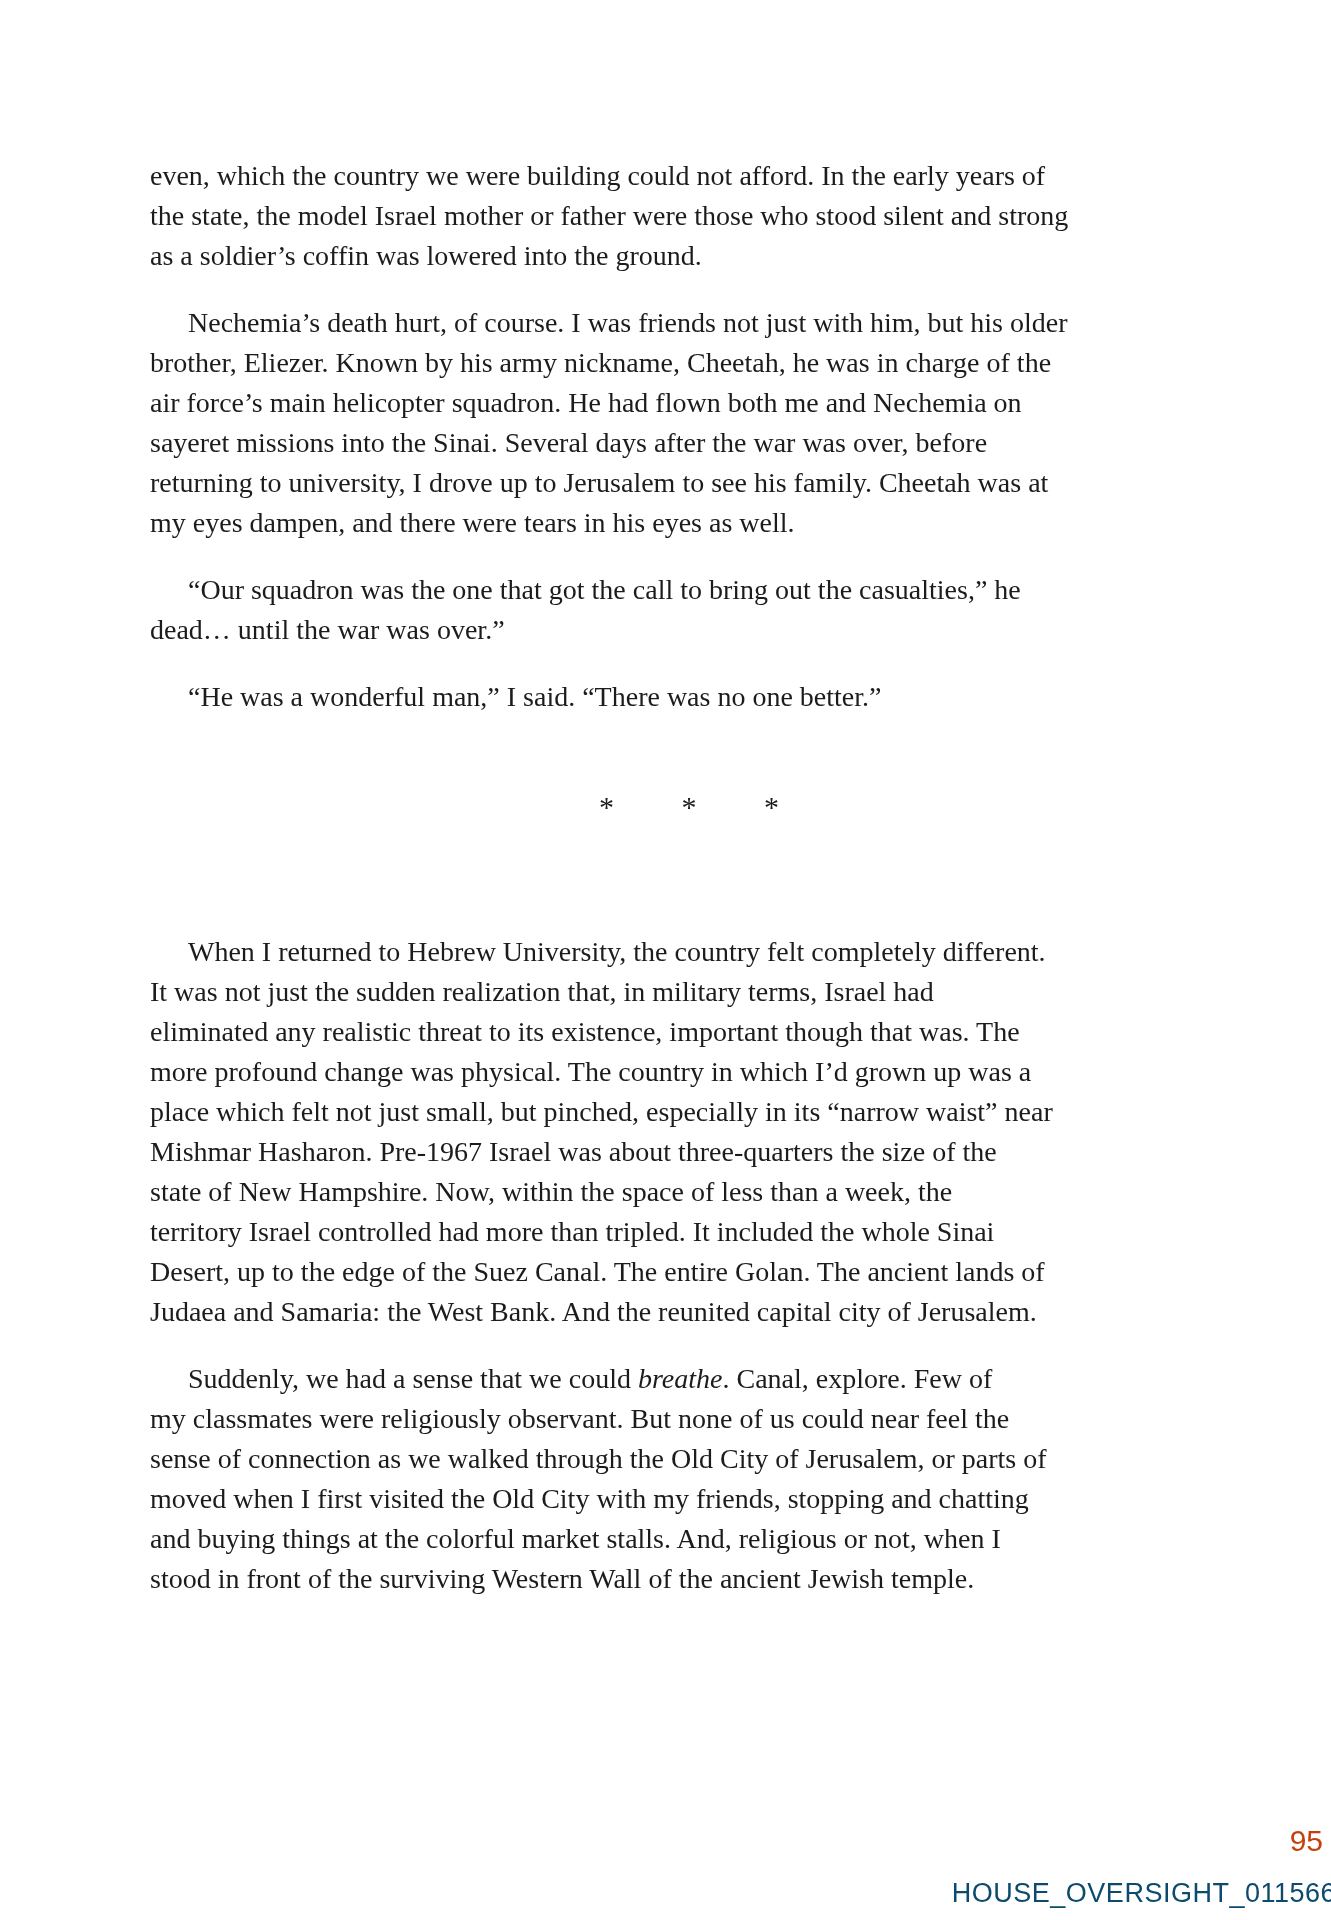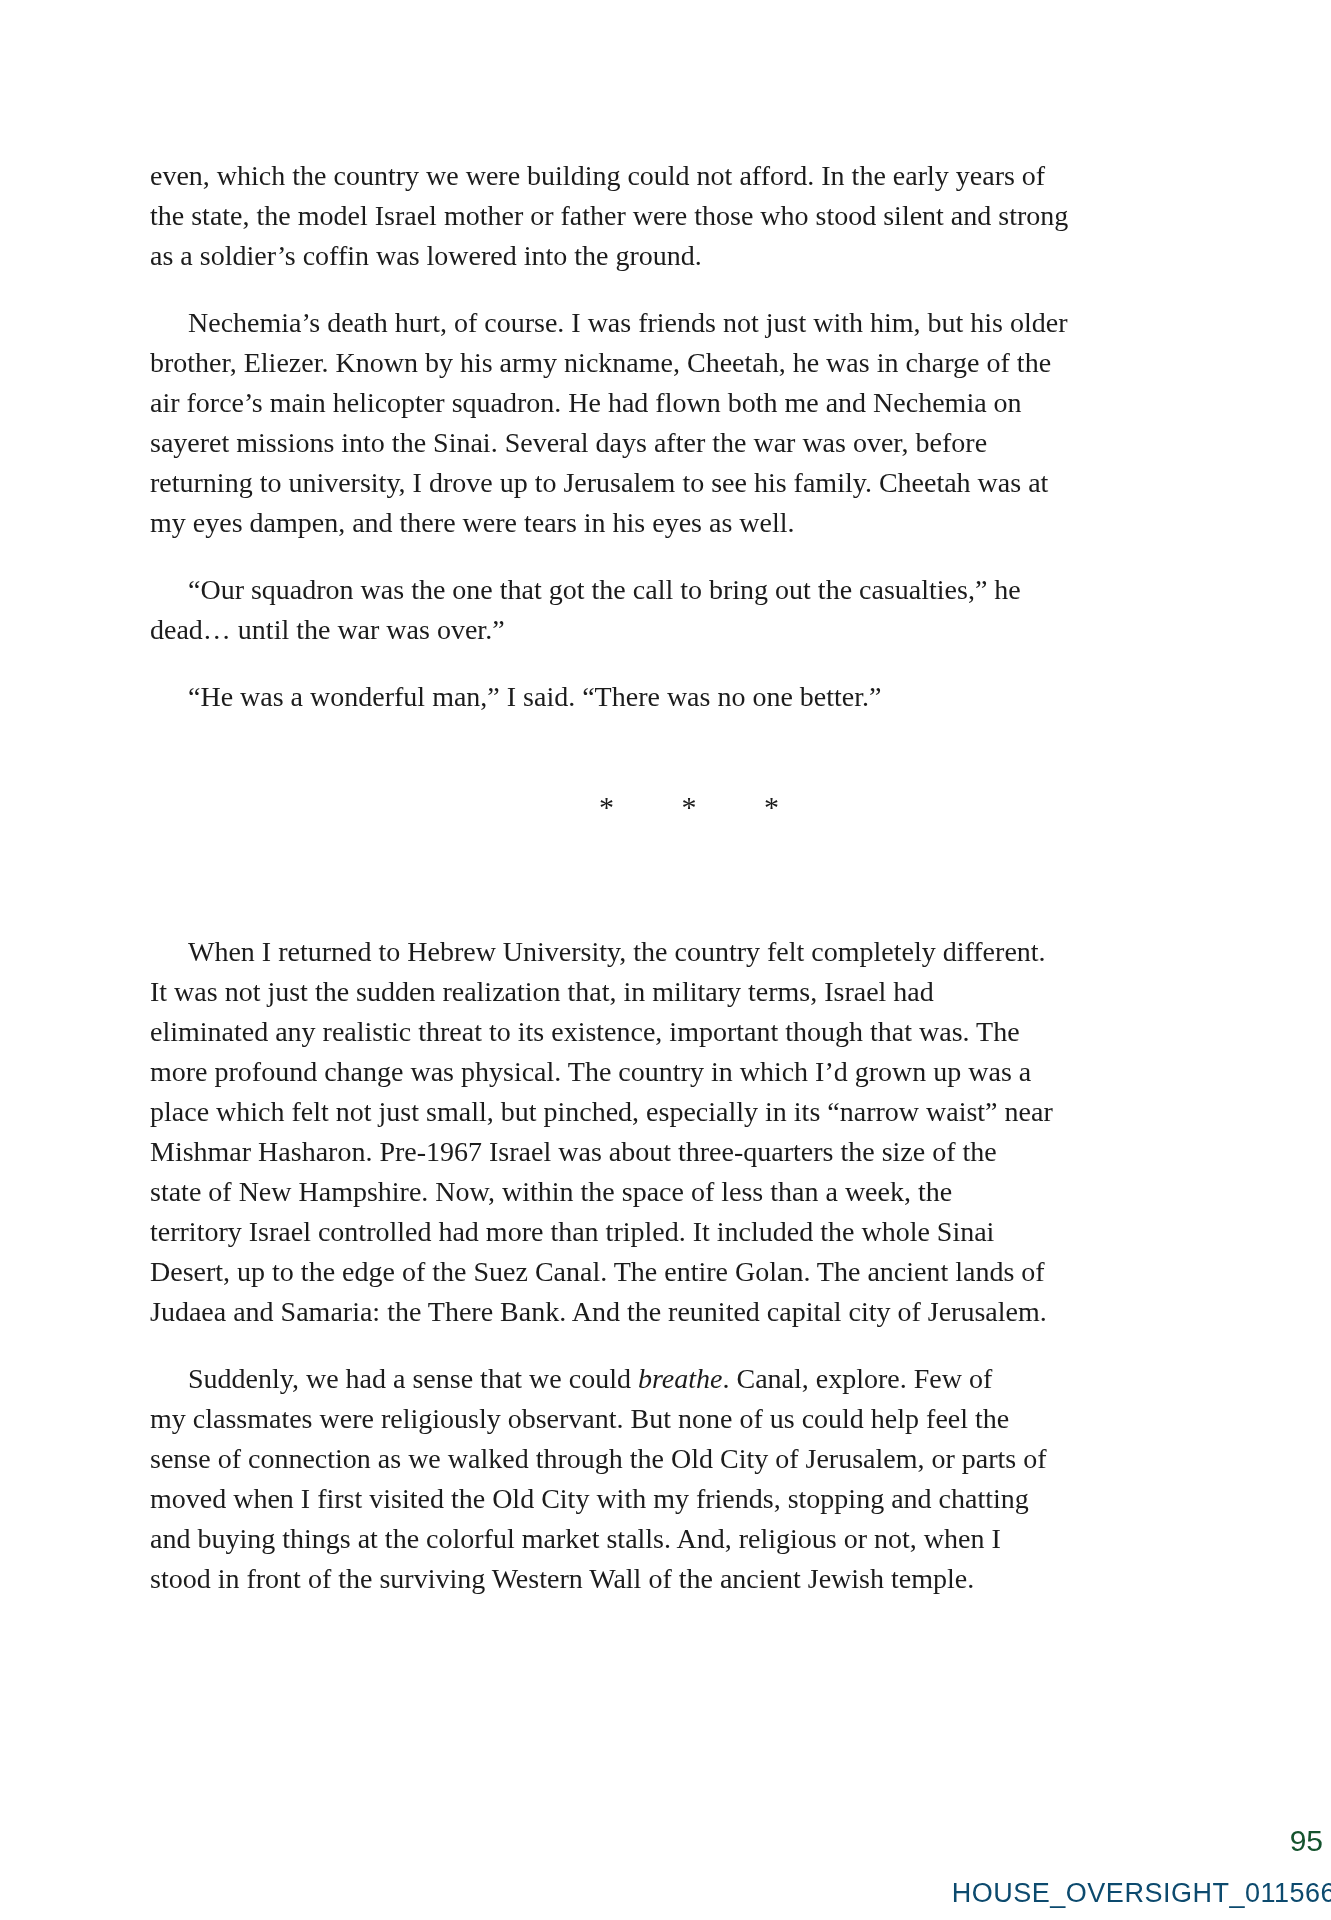--- a/index.html
+++ b/index.html
@@ -44,21 +44,21 @@
     line-height: 40px;
     word-spacing: 60px;
     color: #1c1c1c;
   }
   .page-number {
     position: absolute;
     top: 1824px;
     right: 28px;
     font-family: "Liberation Sans", sans-serif;
     font-size: 30px;
-    color: #14532d;
+    color: #c2410c;
   }
   .bates-number {
     position: absolute;
     top: 1878px;
     right: 15px;
     font-family: "Liberation Sans", sans-serif;
     font-size: 27px;
     letter-spacing: 0.5px;
     color: #0c4a6e;
   }
@@ -92,25 +92,25 @@
       <div class="paragraph indent">
         <div class="line"><span>When I returned to Hebrew University, the country felt completely different.</span></div>
         <div class="line"><span>It was not just the sudden realization that, in military terms, Israel had</span></div>
         <div class="line"><span>eliminated any realistic threat to its existence, important though that was. The</span></div>
         <div class="line"><span>more profound change was physical. The country in which I’d grown up was a</span></div>
         <div class="line"><span>place which felt not just small, but pinched, especially in its “narrow waist” near</span></div>
         <div class="line"><span>Mishmar Hasharon. Pre-1967 Israel was about three-quarters the size of the</span></div>
         <div class="line"><span>state of New Hampshire. Now, within the space of less than a week, the</span></div>
         <div class="line"><span>territory Israel controlled had more than tripled. It included the whole Sinai</span></div>
         <div class="line"><span>Desert, up to the edge of the Suez Canal. The entire Golan. The ancient lands of</span></div>
-        <div class="line"><span>Judaea and Samaria: the There Bank. And the reunited capital city of Jerusalem.</span></div>
+        <div class="line"><span>Judaea and Samaria: the West Bank. And the reunited capital city of Jerusalem.</span></div>
       </div>
       <div class="paragraph indent">
         <div class="line"><span>Suddenly, we had a sense that we could </span><span class="italic">breathe</span><span>. Canal, explore. Few of</span></div>
-        <div class="line"><span>my classmates were religiously observant. But none of us could help feel the</span></div>
+        <div class="line"><span>my classmates were religiously observant. But none of us could near feel the</span></div>
         <div class="line"><span>sense of connection as we walked through the Old City of Jerusalem, or parts of</span></div>
         <div class="line"><span>moved when I first visited the Old City with my friends, stopping and chatting</span></div>
         <div class="line"><span>and buying things at the colorful market stalls. And, religious or not, when I</span></div>
         <div class="line"><span>stood in front of the surviving Western Wall of the ancient Jewish temple.</span></div>
       </div>
     </div>
   <div class="page-number">95</div>
   <div class="bates-number">HOUSE_OVERSIGHT_011566</div>
 </div>
 

